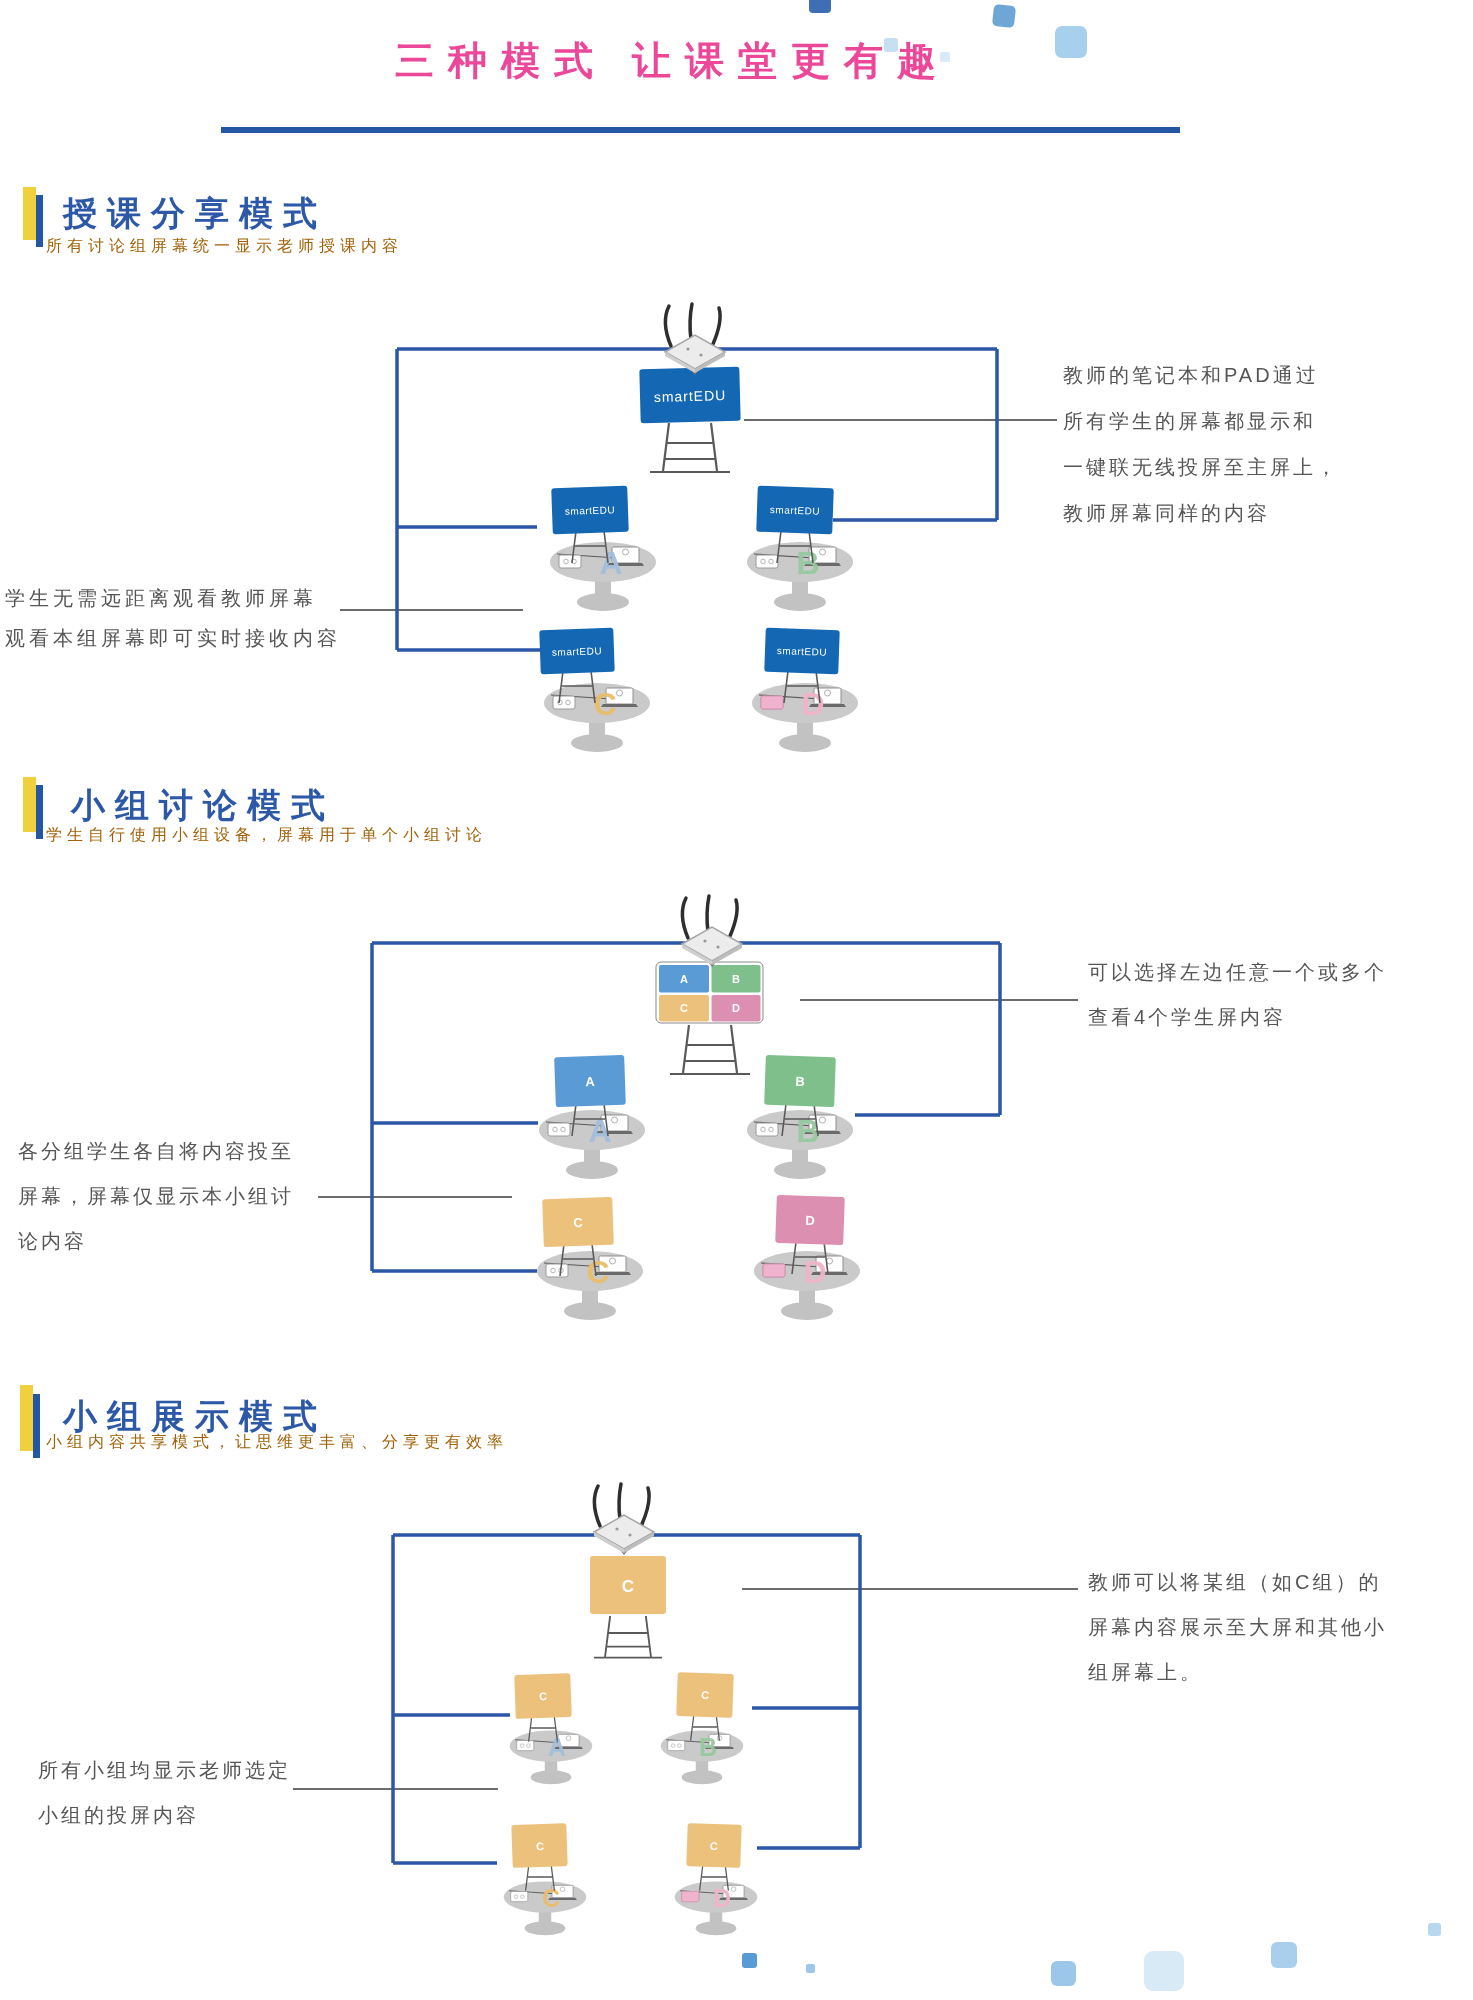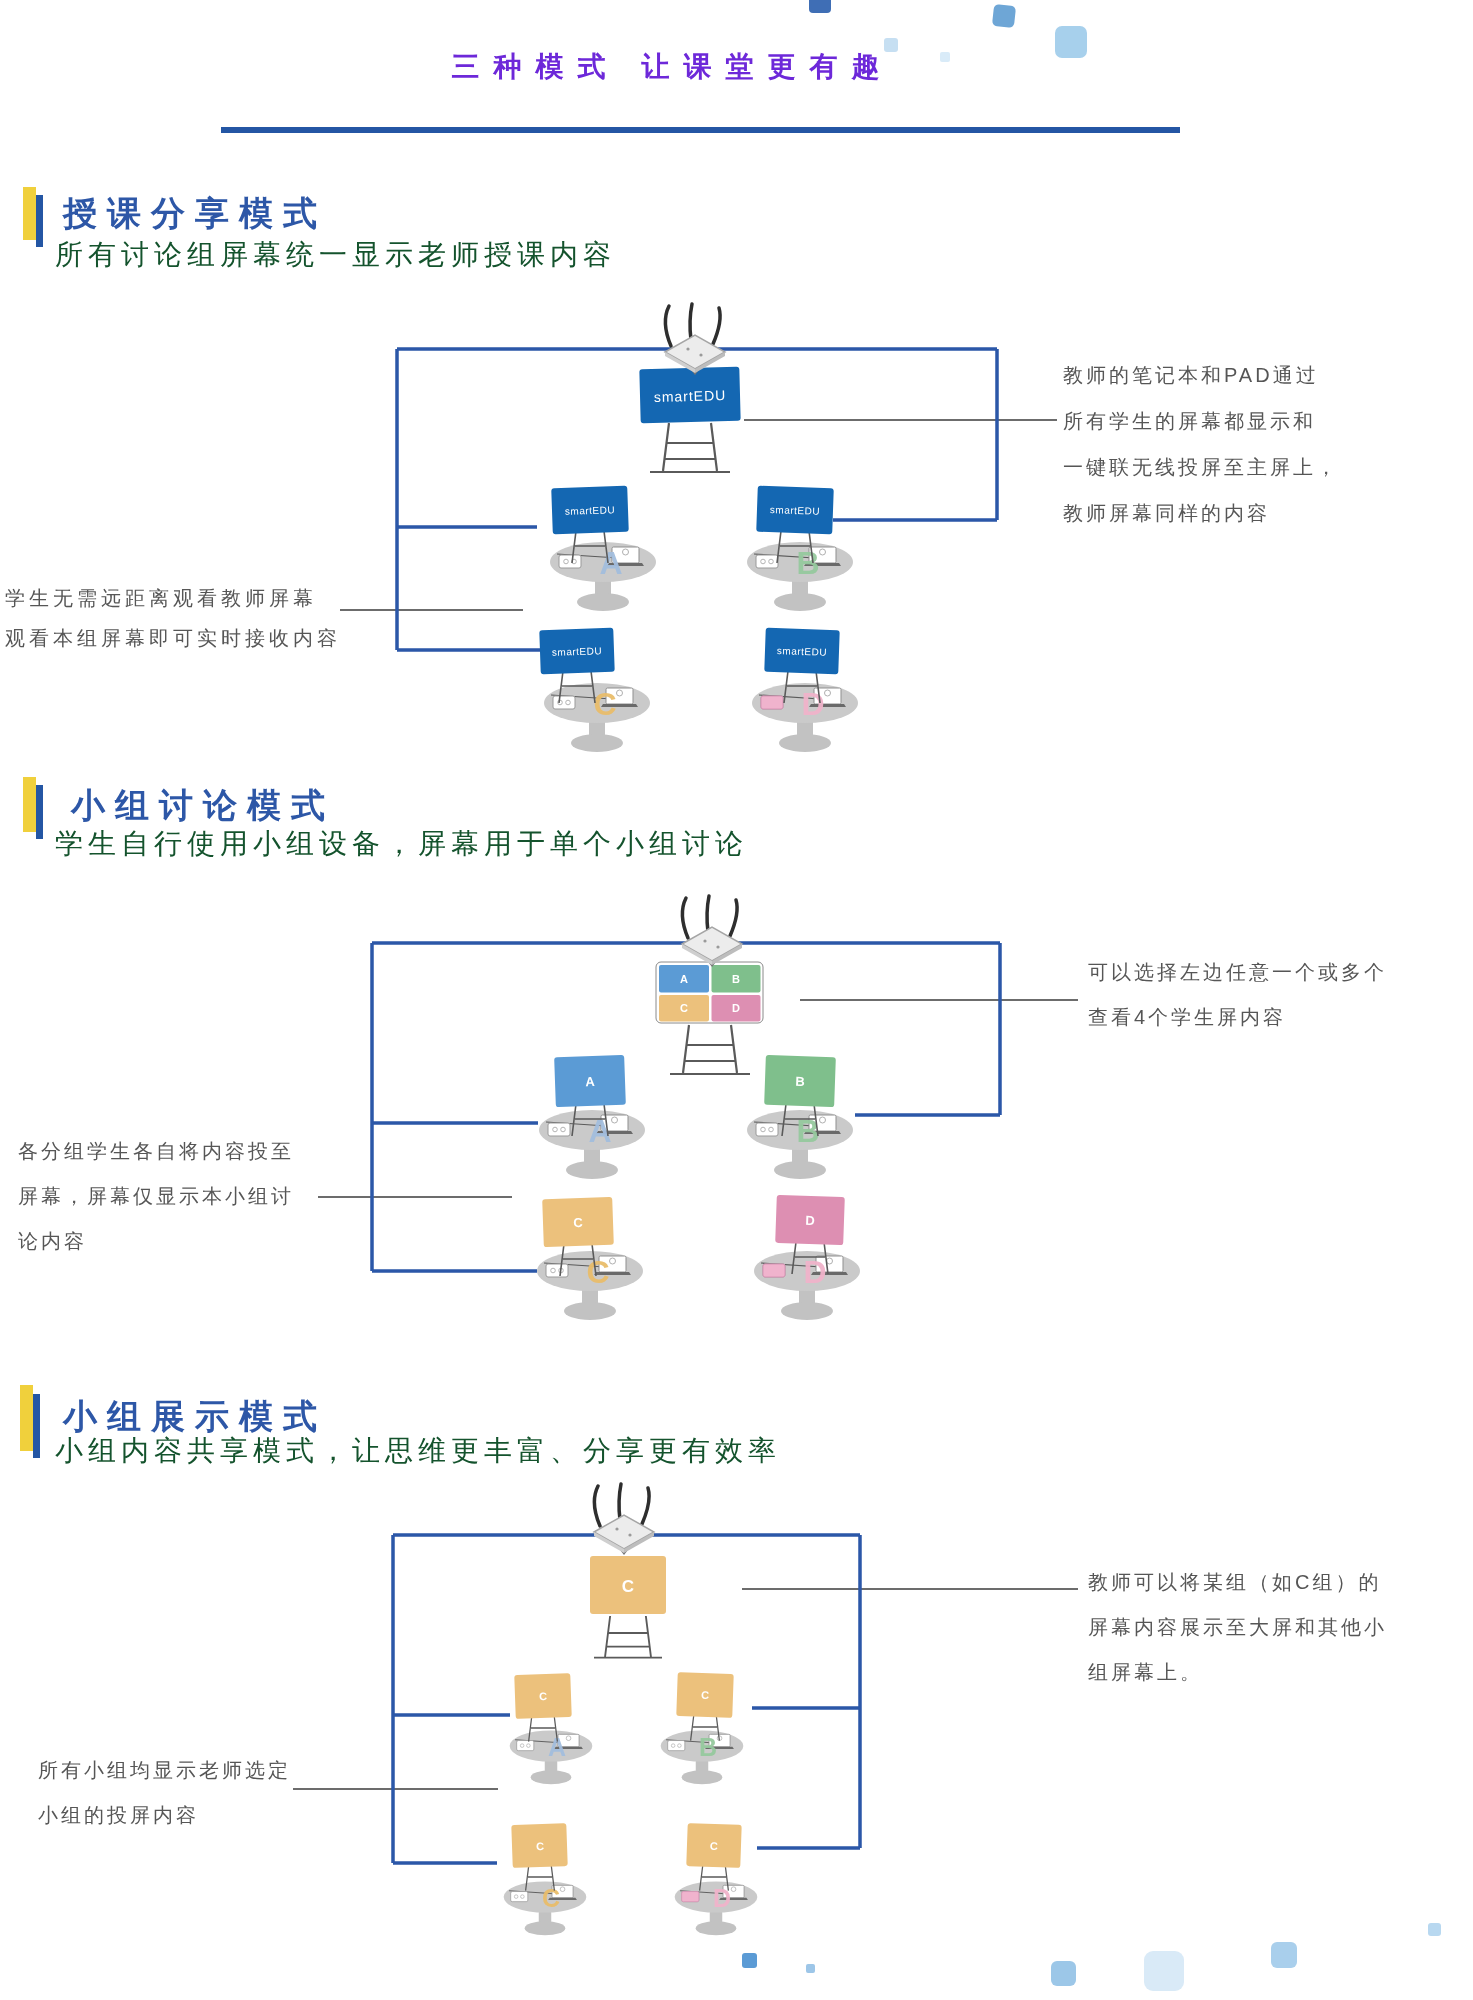--- a/index.html
+++ b/index.html
@@ -1,32 +1,32 @@
 <!DOCTYPE html>
 <html><head>
 <meta charset="utf-8">
 <style>
   html,body { margin:0; padding:0; background:#ffffff; }
   .page {
     position:relative; width:1473px; height:2000px; overflow:hidden;
     font-family:"Liberation Sans","DejaVu Sans",sans-serif; background:#ffffff;
   }
   .title {
-    position:absolute; left:250px; top:48px; width:845px; text-align:center;
-    font-size:28px; font-weight:bold; letter-spacing:14px; color:#6d28d9; white-space:nowrap;
+    position:absolute; left:250px; top:34px; width:845px; text-align:center;
+    font-size:39px; font-weight:bold; letter-spacing:14px; color:#ec4899; white-space:nowrap;
   }
   .rule { position:absolute; left:221px; top:127px; width:959px; height:6px; background:#2456a4; }
   .marker-y { position:absolute; width:13px; background:#f0d03c; }
   .marker-b { position:absolute; width:7px;  background:#2456a4; }
   .sec-head {
     position:absolute; left:63px; font-size:34px; font-weight:bold;
     letter-spacing:10px; color:#2d57a7; white-space:nowrap;
   }
   .sec-sub {
-    position:absolute; left:55px; font-size:28px; color:#14532d;
+    position:absolute; left:46px; font-size:16px; color:#a16207;
     letter-spacing:5px; white-space:nowrap;
   }
   .note { position:absolute; font-size:20px; color:#565656; letter-spacing:3px; white-space:nowrap; }
   .note > div { height:45px; line-height:45px; }
   .note.lh40 > div { height:40px; line-height:40px; }
   .note.lh46 > div { height:46px; line-height:46px; }
   .decor { position:absolute; }
   .diagram { position:absolute; left:0; top:0; pointer-events:none; }
   .bl { stroke:#2b57a8; stroke-width:3.5; fill:none; }
   .tl { stroke:#3c3c3c; stroke-width:1.4; fill:none; }

